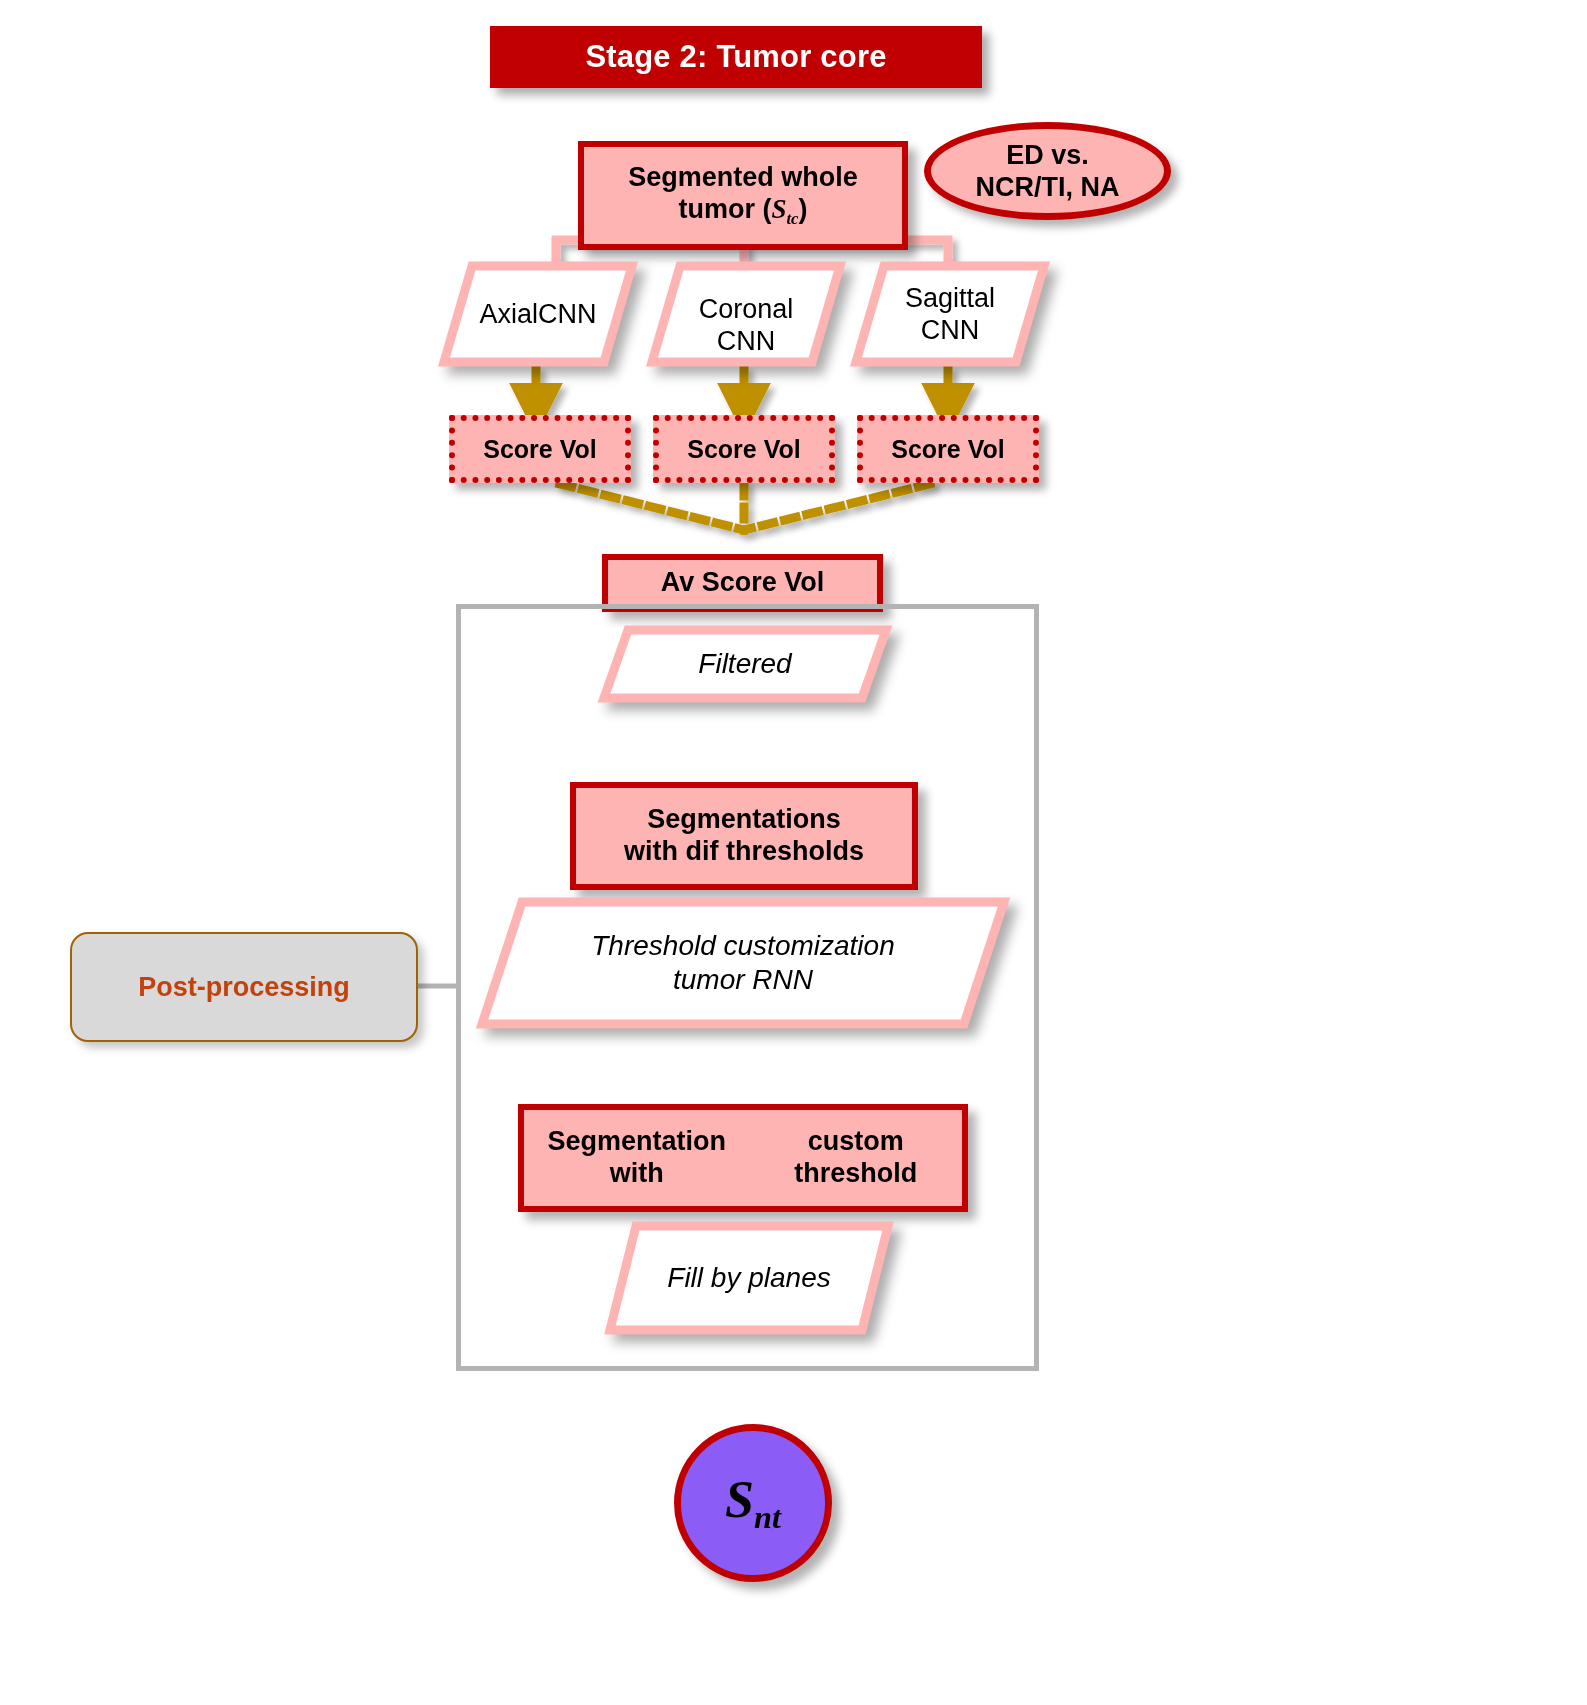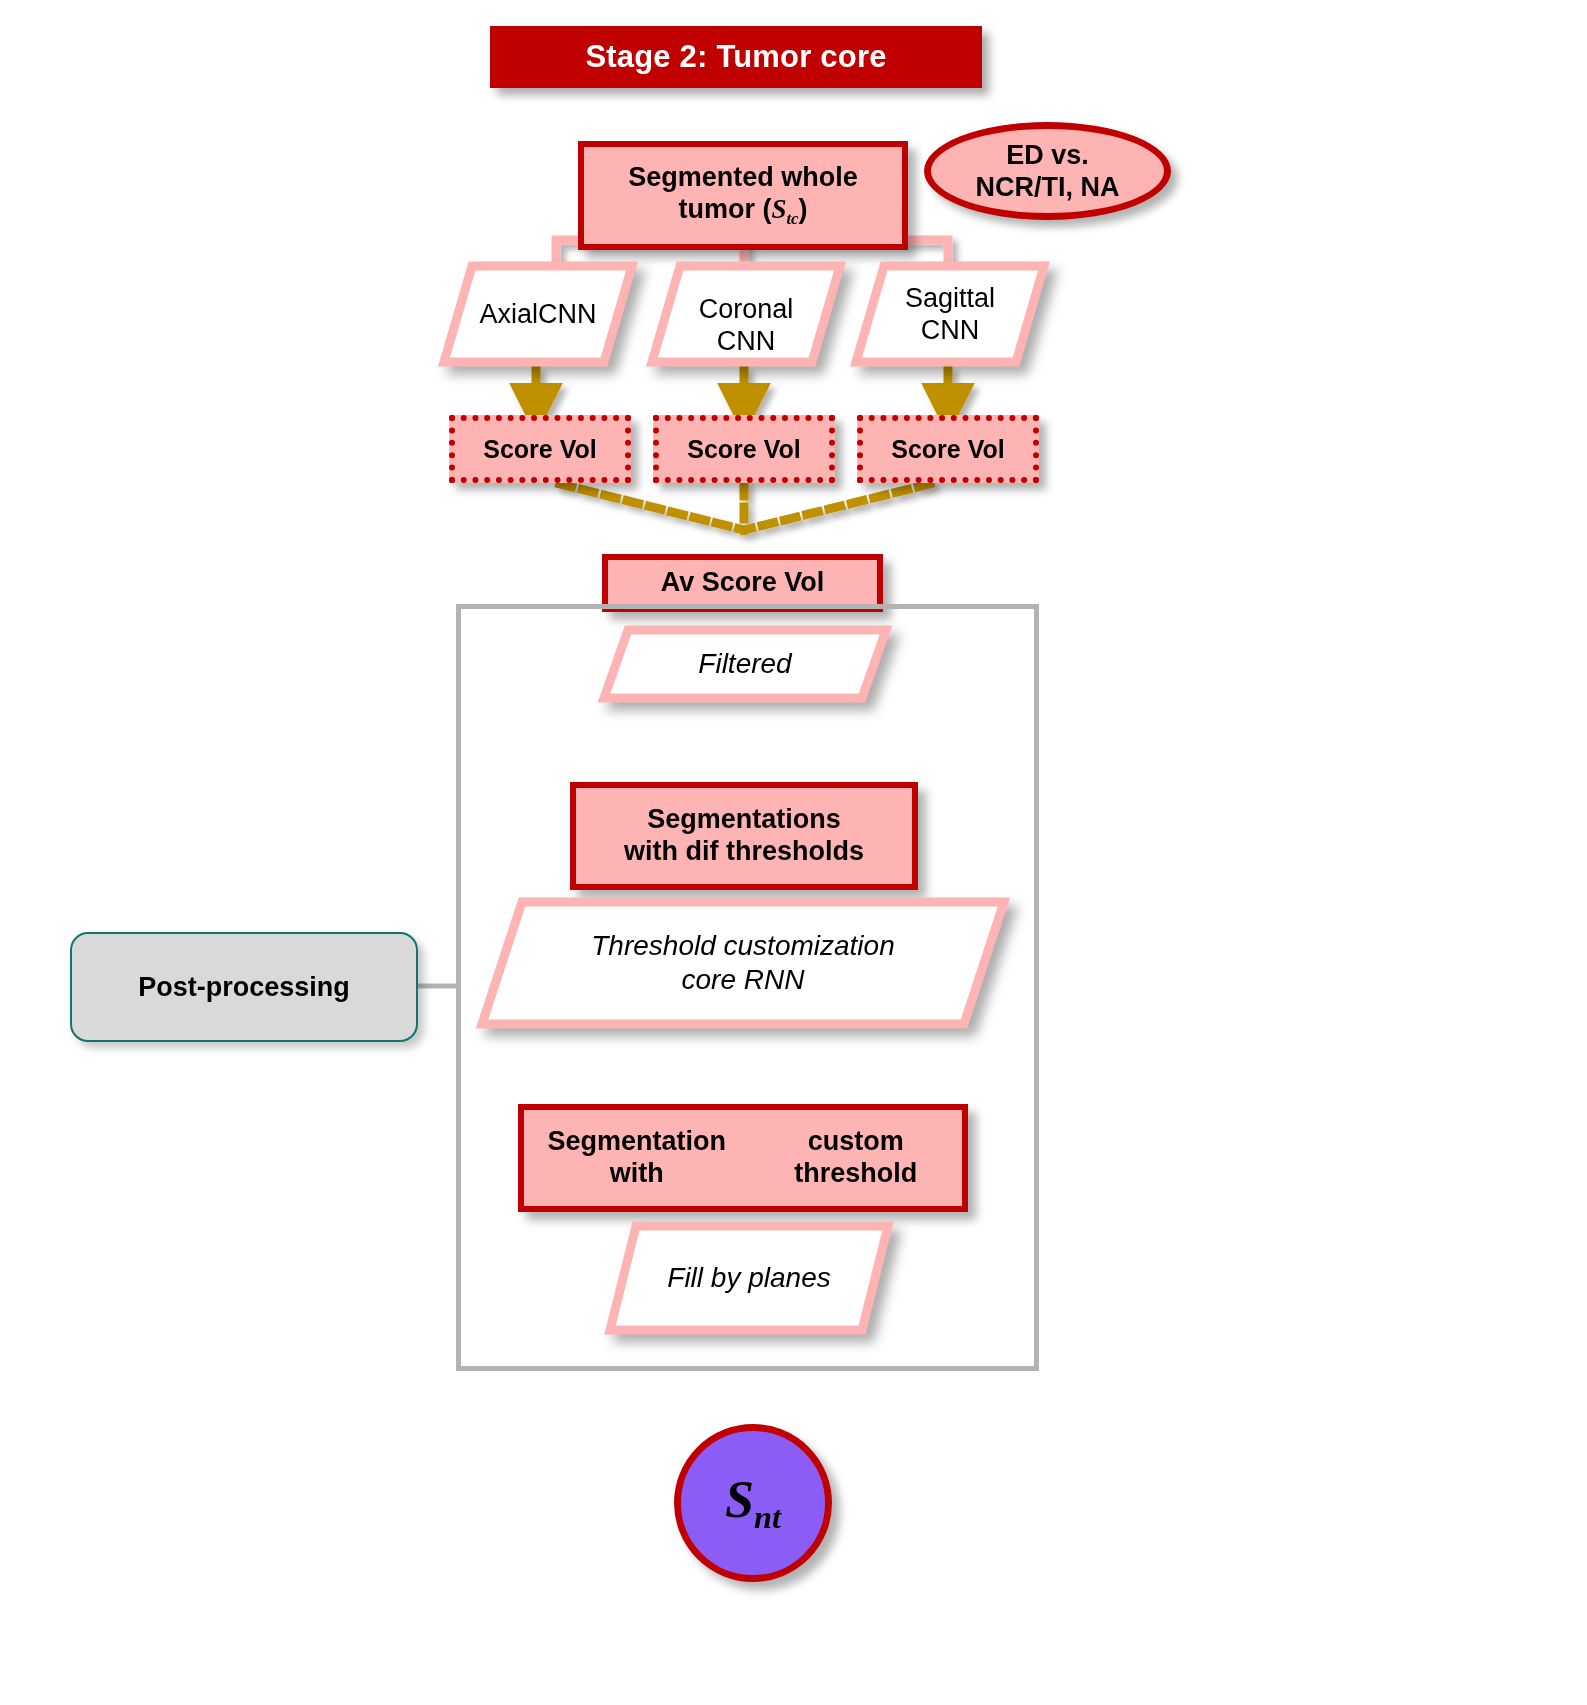--- a/index.html
+++ b/index.html
@@ -118,28 +118,28 @@
   .math-sub {
     font-family: "Liberation Serif", serif;
     font-style: italic;
     font-weight: bold;
   }
   .math-sub sub { font-size: .62em; }
 
   
   .gray-pill {
     background: #D9D9D9;
-    border: 2px solid #0f766e;
+    border: 2px solid #a16207;
     border-radius: 18px;
     display: flex;
     align-items: center;
     justify-content: center;
     font-weight: bold;
     font-size: 27px;
-    color: #000000;
+    color: #c2410c;
     box-shadow: 6px 6px 8px rgba(0,0,0,.22);
   }
 
   
   .gray-frame {
     border: 5px solid #B3B3B3;
     background: transparent;
   }
   svg.overlay {
     position: absolute;
@@ -273,21 +273,21 @@
     <div>Segmentations</div>
     <div>with dif thresholds</div>
   </div>
 
   <div class="para-wrap" style="left:478px; top:898px; width:530px; height:130px;">
     <svg width="530" height="130" viewBox="0 0 530 130">
       <polygon points="44,4 526,4 486,126 4,126" fill="#FFFFFF" stroke="#FFB4B4" stroke-width="9"></polygon>
     </svg>
     <div class="para-label italic" style="font-size:28px; flex-direction:column;">
       <div>Threshold customization</div>
-      <div>core RNN</div>
+      <div>tumor RNN</div>
     </div>
   </div>
 
   <div class="node proc-box" style="left:518px; top:1076px; width:450px; height:108px; font-size:27px; flex-direction:row;">
     <div>Segmentation with</div>
     <div>custom threshold</div>
   </div>
 
   <div class="para-wrap" style="left:606px; top:1222px; width:286px; height:112px;">
     <svg width="286" height="112" viewBox="0 0 286 112">

